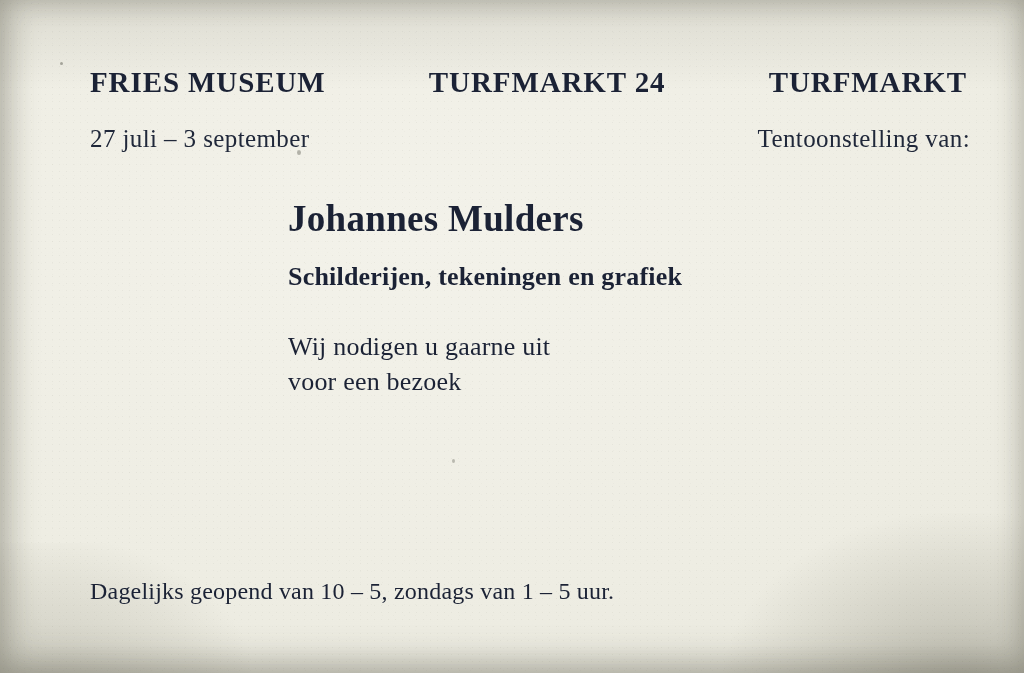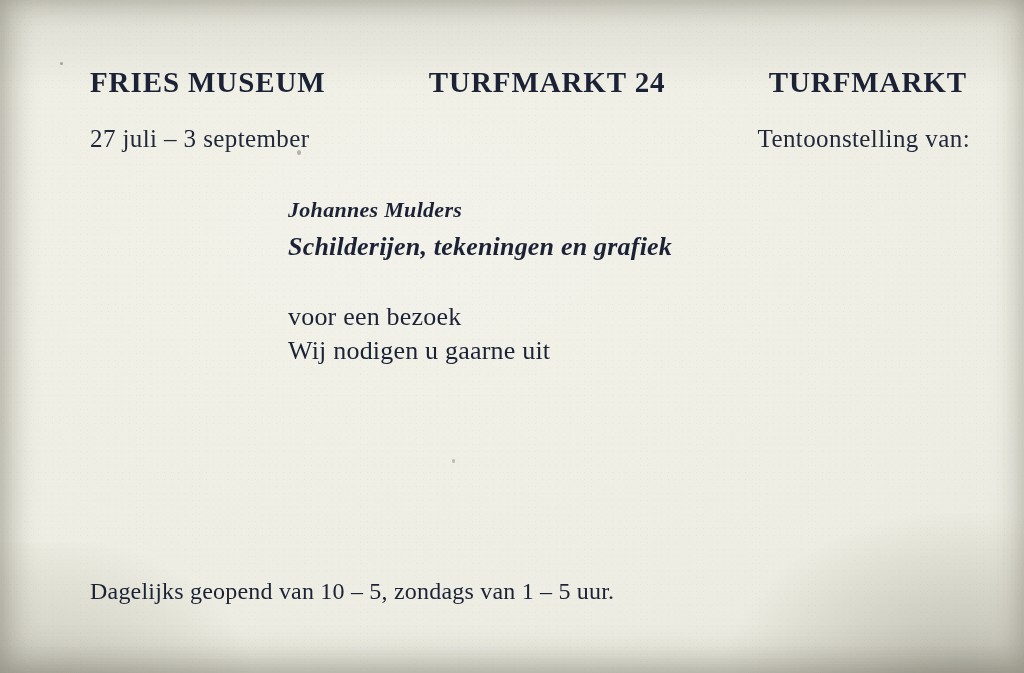--- a/index.html
+++ b/index.html
@@ -114,32 +114,30 @@
 
   
   #center-block {
     position: absolute;
     left: 288px;
     top: 196px;
     width: 620px;
     color: #1b2235;
   }
   #artist-name {
-    font-size: 22px;
+    font-size: 37px;
     font-weight: bold;
     letter-spacing: 0.3px;
     line-height: 1.25;
-    font-style: italic;
   }
   #artist-subtitle {
     font-size: 26px;
-    font-style: italic;
     font-weight: bold;
     letter-spacing: 0.2px;
-    margin-top: 8px;
+    margin-top: 20px;
   }
   .body-para {
     font-size: 26px;
     line-height: 1.33;
     letter-spacing: 0.2px;
   }
   #para-1 { margin-top: 34px; }
   #para-2 { margin-top: 38px; }
 
   
@@ -189,21 +187,21 @@
     </div>
 
     <div id="center-block">
       <div id="artist-name">Johannes Mulders</div>
       <div id="artist-subtitle">Schilderijen, tekeningen en grafiek</div>
 
       <div class="body-para" id="para-1">
       </div>
 
       <div class="body-para" id="para-2">
+        <div>Wij nodigen u gaarne uit</div>
         <div>voor een bezoek</div>
-        <div>Wij nodigen u gaarne uit</div>
       </div>
     </div>
 
     <div id="footer-line">Dagelijks geopend van 10 – 5, zondags van 1 – 5 uur.</div>
 
   </div>
 </div>
 
 </body></html>

